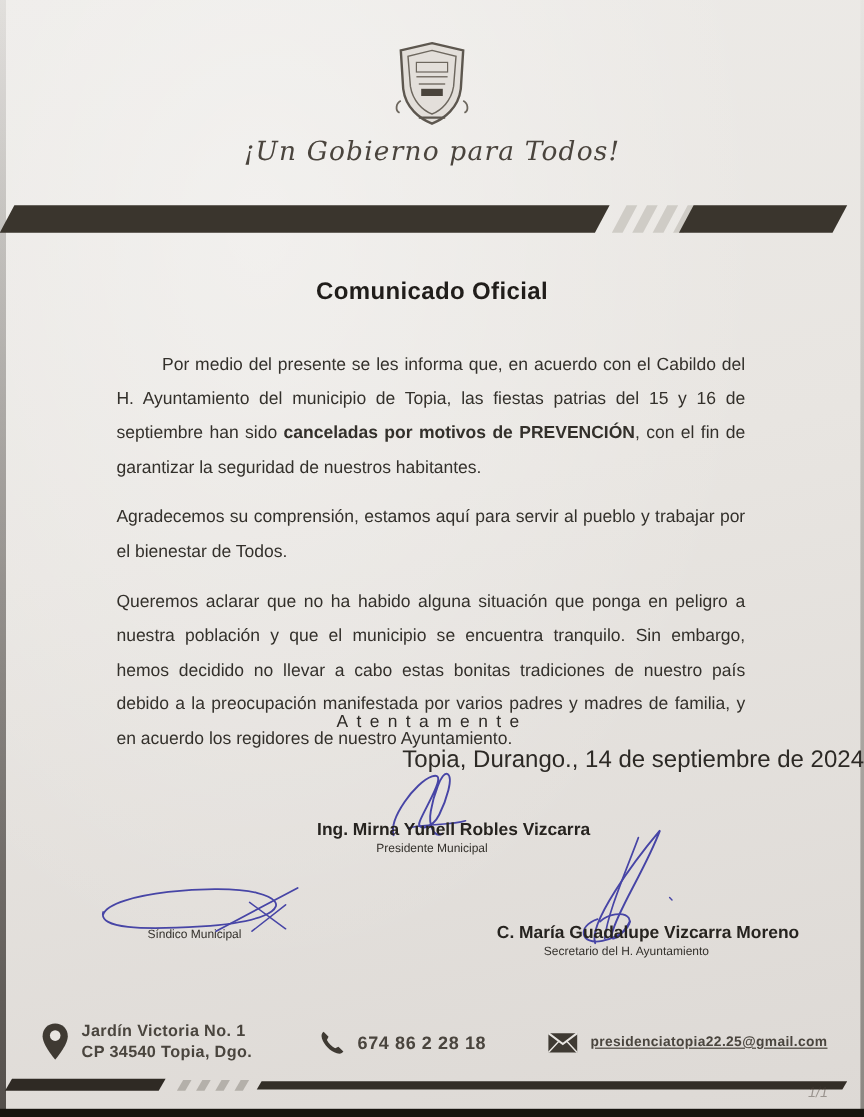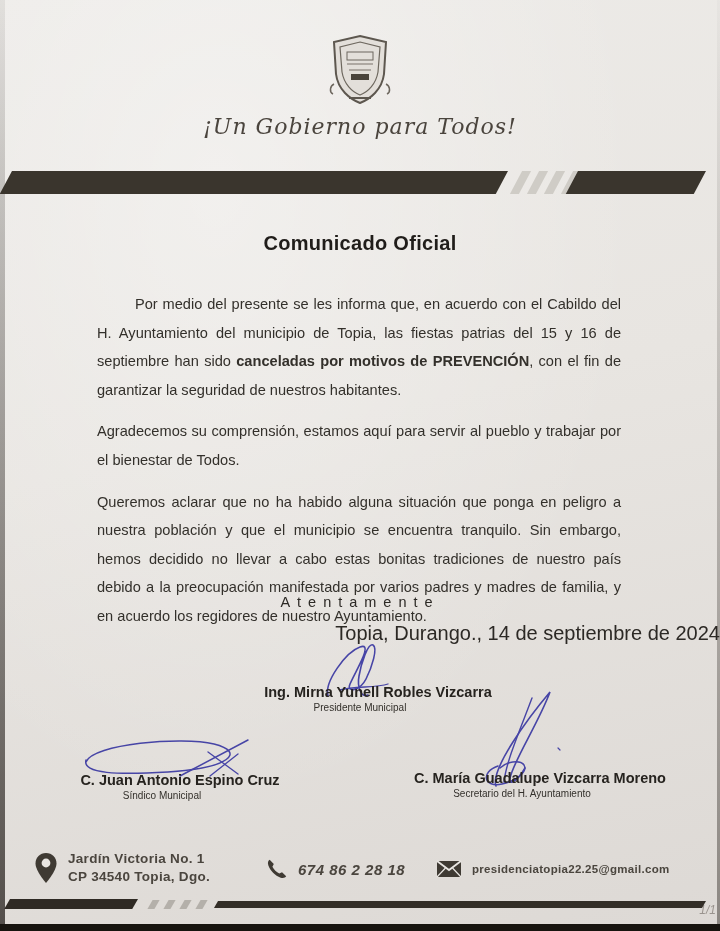--- a/index.html
+++ b/index.html
@@ -36,21 +36,21 @@
   .topbar { position:absolute; top:169px; left:0; width:100%; height:26px; }
   .bar-seg { position:absolute; background:#3a352d; }
   .bar-main { left:12px; top:2px; width:496px; height:23px; transform:skewX(-28deg); transform-origin:top left; }
   .bar-stripe { width:9px; height:23px; top:2px; background:#cfccc6; transform:skewX(-28deg); }
   .bar-right { left:578px; top:2px; width:128px; height:23px; transform:skewX(-28deg); transform-origin:top left; }
 
   .bottombar { position:absolute; top:897px; left:0; width:100%; height:14px; }
   .bbar-left { position:absolute; left:10px; top:2px; width:128px; height:10px; background:#2f2a24; transform:skewX(-30deg); transform-origin:top left; }
   .bbar-stripe { position:absolute; width:7px; height:9px; top:3px; background:#b4b0aa; transform:skewX(-30deg); }
   .bbar-long { position:absolute; left:218px; top:4px; width:488px; height:7px; background:#332e27; transform:skewX(-30deg); transform-origin:top left; }
-  .page-indicator { position:absolute; right:4px; top:903px; font-size:12px; color:rgba(70,63,55,0.45); font-style:italic; }
+  .page-indicator { position:absolute; right:30px; top:903px; font-size:12px; color:rgba(70,63,55,0.45); font-style:italic; }
 
   
   .doc-title { position:absolute; top:232px; width:100%; text-align:center;
     font-size:20px; font-weight:bold; color:#201d1a; letter-spacing:0.3px; }
   .body-text { position:absolute; left:97px; top:290px; width:524px;
     font-size:14.6px; line-height:28.6px; text-align:justify; color:#33302b; }
   .para { margin-bottom:13px; }
   .para-indent { text-indent:38px; }
   .bold { font-weight:bold; }
 
@@ -69,22 +69,22 @@
   .sig-col { text-align:center; }
   .sig-col-left { width:45%; padding-top:44px; }
   .sig-col-left svg { display:block; margin:0 auto -12px auto; }
   .sig-col-right { width:55%; }
   .sig-col-right svg { display:block; margin:0 auto -22px auto; }
 
   
   .footer { position:absolute; top:846px; left:0; width:100%; height:50px; color:#4a453e; }
   .footer-item { position:absolute; display:flex; align-items:center; gap:10px; }
   .f-address { left:34px; top:4px; }
-  .f-phone { left:266px; top:12px;font-style:italic; }
-  .f-email { left:436px; top:14px; }
+  .f-phone { left:266px; top:12px; }
+  .f-email { left:456px; top:14px;text-decoration:underline; }
   .f-lines { font-size:13.5px; font-weight:bold; letter-spacing:0.3px; line-height:18px; }
   .f-phone-text { font-size:15px; font-weight:bold; letter-spacing:0.5px; }
   .f-email-text { font-size:11.5px; font-weight:bold; letter-spacing:0.3px; }
 
   .ink { stroke:#4745a6; fill:none; stroke-linecap:round; }
 </style>
 </head>
 <body>
 
 <div class="page">
@@ -135,21 +135,20 @@
     <div class="sig-role">Presidente Municipal</div>
   </div>
 
   <div class="sig-row">
     <div class="sig-col sig-col-left">
       <svg width="200" height="52" viewBox="0 0 200 52">
         <path class="ink" stroke-width="1.5" d="M24,30 C30,12 120,4 152,12 C184,20 168,36 106,40 C56,43 20,42 24,28"></path>
         <path class="ink" stroke-width="1.5" d="M118,44 L186,8"></path>
         <path class="ink" stroke-width="1.3" d="M146,20 L176,42 M176,22 L148,44"></path>
       </svg>
-      <div class="sig-name">C. Juan Antonio Espino Cruz</div>
       <div class="sig-role">Síndico Municipal</div>
     </div>
     <div class="sig-col sig-col-right">
       <svg width="120" height="104" viewBox="0 0 120 104">
         <path class="ink" stroke-width="1.6" d="M34,98 C28,82 66,30 88,4 C76,36 52,72 48,90 C46,98 55,94 63,80"></path>
         <path class="ink" stroke-width="1.4" d="M70,10 C58,42 44,74 42,94"></path>
         <path class="ink" stroke-width="1.5" d="M36,78 C18,84 22,100 40,96 C54,93 66,84 62,77 C58,71 44,74 38,80"></path>
         <path class="ink" stroke-width="1.2" d="M96,60 l2,2"></path>
       </svg>
       <div class="sig-name">C. María Guadalupe Vizcarra Moreno</div>

